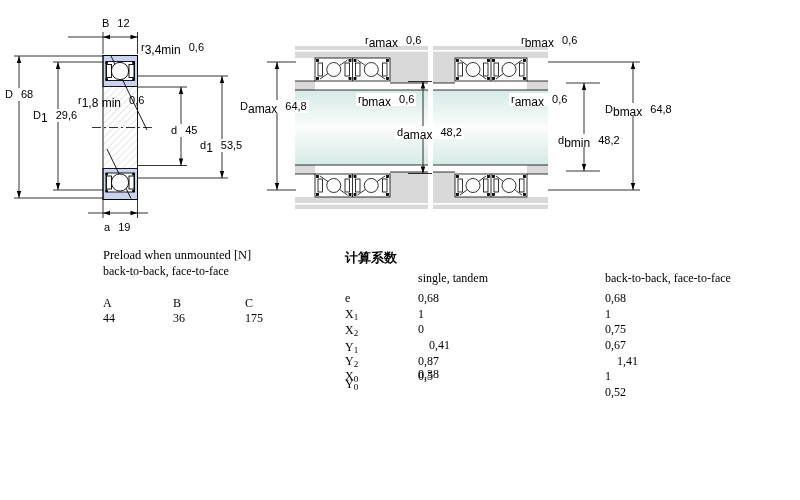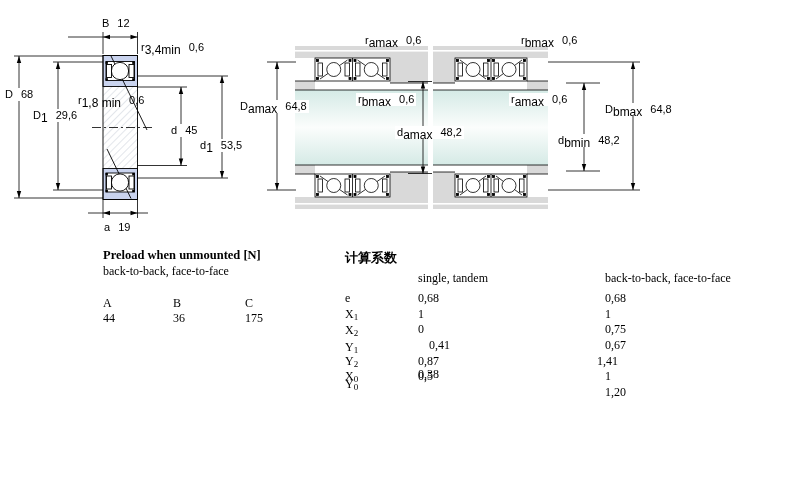--- a/index.html
+++ b/index.html
@@ -6,21 +6,21 @@
   #canvas{position:relative;width:800px;height:500px;background:#fff;overflow:hidden;
           font-family:"Liberation Sans",sans-serif;color:#000;}
   #linework{position:absolute;left:0;top:0;z-index:1;}
   .dim{position:absolute;z-index:2;font-size:11px;line-height:13px;white-space:nowrap;
        display:flex;align-items:baseline;}
   .dim .sub{font-size:12px;transform:translateY(2.5px);display:inline-block;}
   .dim .v{margin-left:8px;}
   .wbg{background:#fff;padding:0 2px;}
   .tbl{position:absolute;z-index:2;font-family:"Liberation Serif",serif;font-size:12px;}
   .tbl .abs{position:absolute;white-space:nowrap;}
-  .pt-title{font-weight:bold;font-size:12.5px;}
+  .pt-title{font-weight:normal;font-size:12.5px;}
   .ft-title{font-weight:bold;font-size:13px;font-family:"Liberation Sans","DejaVu Sans",sans-serif;}
   .tbl .sub{font-size:9px;transform:translateY(2px);display:inline-block;}
 </style>
 </head>
 <body>
 
 <div id="canvas">
 
 <svg id="linework" width="800" height="500" viewBox="0 0 800 500">
   <defs>
@@ -377,27 +377,27 @@
     <span class="abs" style="left:260px;top:73px">0,75</span>
   </div>
   <div>
     <span class="abs" style="left:0;top:74px"><span>X</span><span class="sub">2</span></span>
     <span class="abs" style="left:84px;top:89px">0,41</span>
     <span class="abs" style="left:260px;top:89px">0,67</span>
   </div>
   <div>
     <span class="abs" style="left:0;top:105px"><span>Y</span><span class="sub">2</span></span>
     <span class="abs" style="left:73px;top:105px">0,87</span>
-    <span class="abs" style="left:252px;top:105px">1,41</span>
+    <span class="abs" style="left:272px;top:105px">1,41</span>
   </div>
   <div>
     <span class="abs" style="left:0;top:120px"><span>X</span><span class="sub">0</span></span>
     <span class="abs" style="left:73px;top:120px">0,5</span>
     <span class="abs" style="left:260px;top:120px">1</span>
   </div>
   <div>
     <span class="abs" style="left:0;top:128px"><span>Y</span><span class="sub">0</span></span>
     <span class="abs" style="left:73px;top:118px">0,38</span>
-    <span class="abs" style="left:260px;top:136px">1,20</span>
+    <span class="abs" style="left:260px;top:136px">0,52</span>
   </div>
 </div>
 
 </div>
 
 </body></html>

